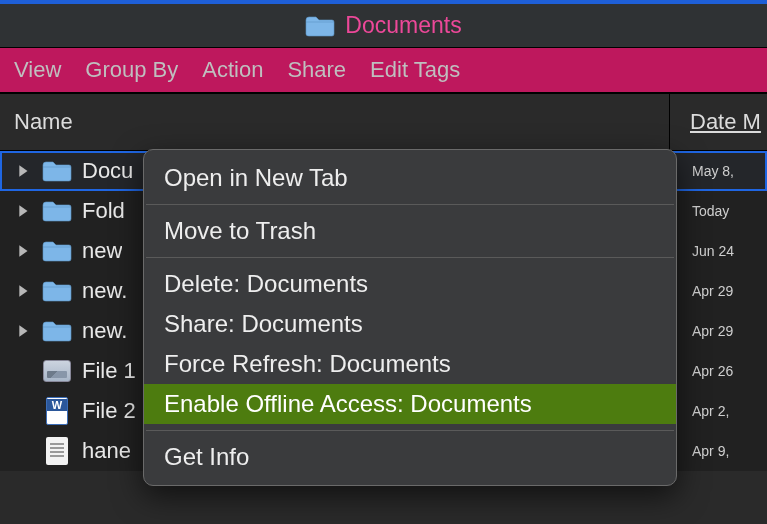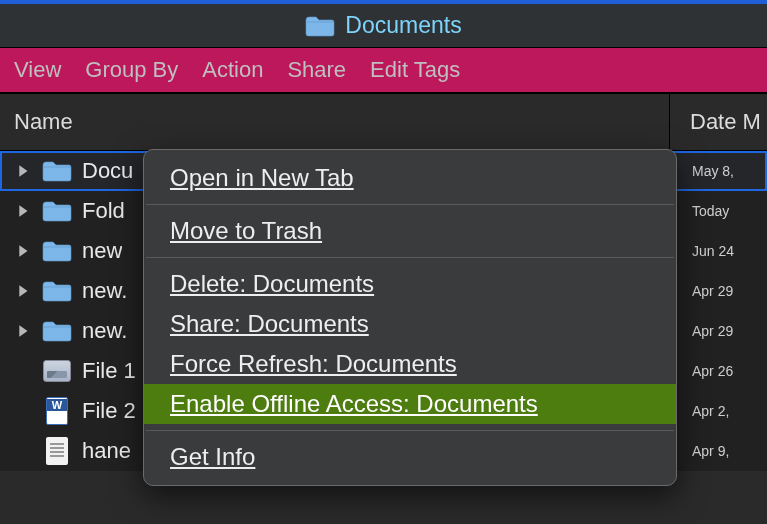--- a/index.html
+++ b/index.html
@@ -17,21 +17,21 @@
       height: 48px;
       background: #2f3234;
       border-top: 4px solid #1e5fd8;
       display: flex;
       align-items: center;
       justify-content: center;
       gap: 10px;
       border-bottom: 1px solid #000;
     }
     .titlebar .folder-ico { display: flex; align-items: center; }
-    .titlebar-title { color: #7dd3fc; font-size: 23px; }
+    .titlebar-title { color: #ec4899; font-size: 23px; }
     .toolbar {
       height: 46px;
       display: flex;
       align-items: center;
       gap: 24px;
       padding: 0 14px;
       background: #be185d;
       border-bottom: 2px solid #000;
     }
     .toolbar-item { color: #bfbfbf; font-size: 22px; cursor: default; }
@@ -50,20 +50,21 @@
       border-right: 1px solid #000;
       height: 100%;
       display: flex;
       align-items: center;
     }
     .header-date {
       flex: 1;
       padding-left: 20px;
       color: #dcdcdc;
       font-size: 22px;
+      text-decoration: underline;
     }
     .list { position: relative; }
     .row {
       height: 40px;
       display: flex;
       align-items: center;
       background: #212121;
       border: 2px solid transparent;
     }
     .row.selected {
@@ -105,25 +106,24 @@
       border: 1px solid #6a6a6a;
       border-radius: 10px;
       box-shadow: 0 10px 30px rgba(0,0,0,0.6);
       padding: 8px 0;
       z-index: 100;
     }
     .menu-item {
       height: 40px;
       display: flex;
       align-items: center;
-      padding: 0 26px;
+      padding: 0 20px;
       color: #eeeeee;
       font-size: 24px;
       cursor: default;
-      text-decoration: underline;
     }
     .menu-item.highlight {
       background: #4d7c0f;
       color: #fff;
     }
     .menu-sep {
       height: 1px;
       background: #5a5a5a;
       margin: 6px 2px;
     }

